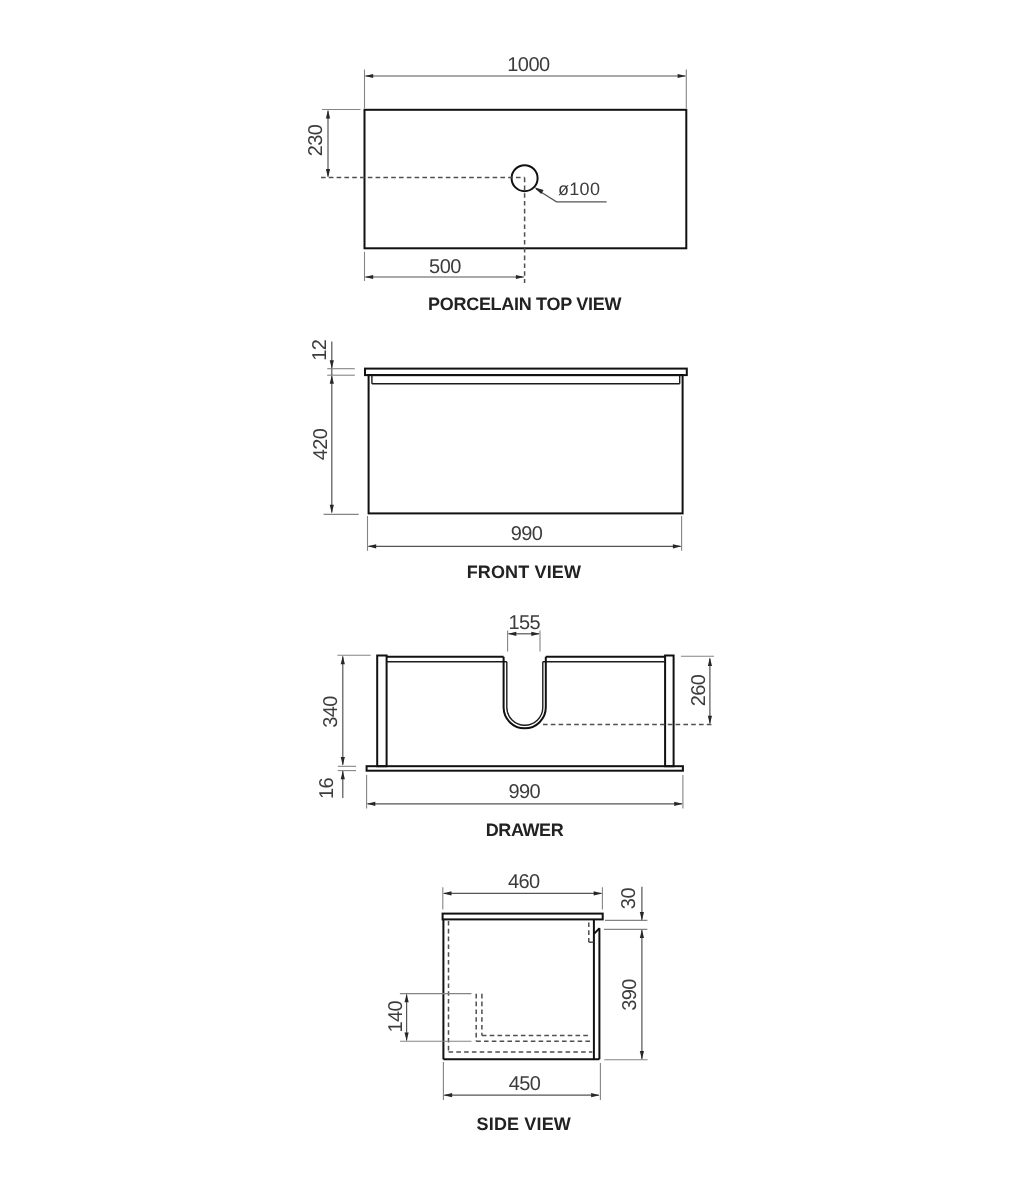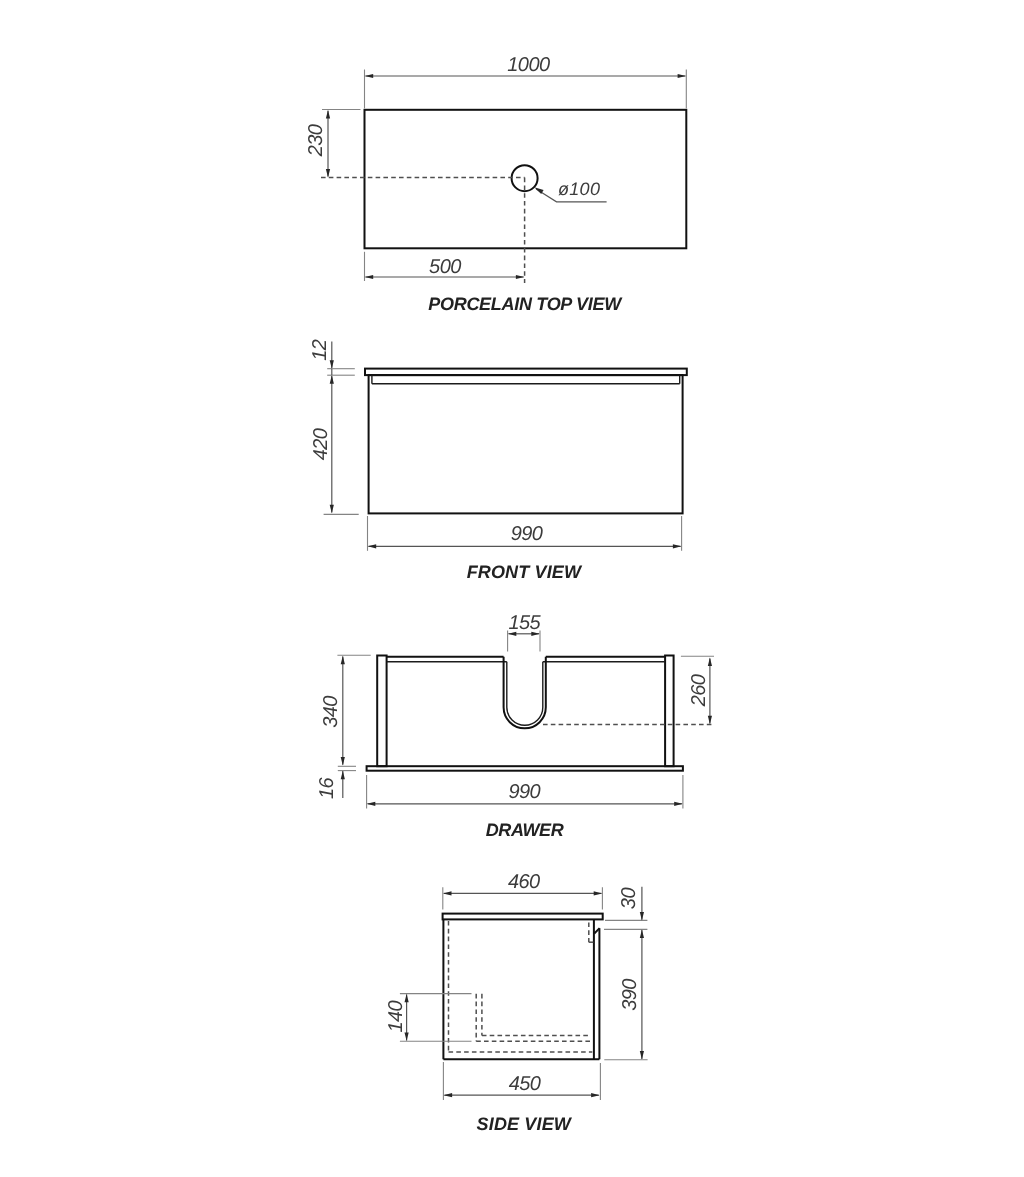--- a/index.html
+++ b/index.html
@@ -1,16 +1,16 @@
 <!DOCTYPE html>
 <html><head>
 <meta charset="utf-8">
 <style>
   html,body{margin:0;padding:0;background:#ffffff;}
-  .page{width:1024px;height:1177px;position:relative;background:#fff;overflow:hidden;font-style:italic;}
+  .page{width:1024px;height:1177px;position:relative;background:#fff;overflow:hidden;}
   svg{display:block;}
   text{font-family:"Liberation Sans", sans-serif;-webkit-font-smoothing:antialiased;text-rendering:geometricPrecision;}
   .dim{font-size:20px;fill:#3c3c3c;letter-spacing:-0.6px;}
   .lbl{font-size:18px;font-weight:700;fill:#222222;letter-spacing:0.15px;}
   .o{stroke:#111111;stroke-width:2;fill:none;}
   .t{stroke:#1c1c1c;stroke-width:1.4;fill:none;}
   .d{stroke:#848484;stroke-width:1.1;fill:none;}
   .dl{stroke:#555555;stroke-width:1.2;fill:none;}
   .dash{stroke:#4f4f4f;stroke-width:1.5;fill:none;stroke-dasharray:4.6 3.2;}
   .ah{fill:#272727;stroke:none;}

